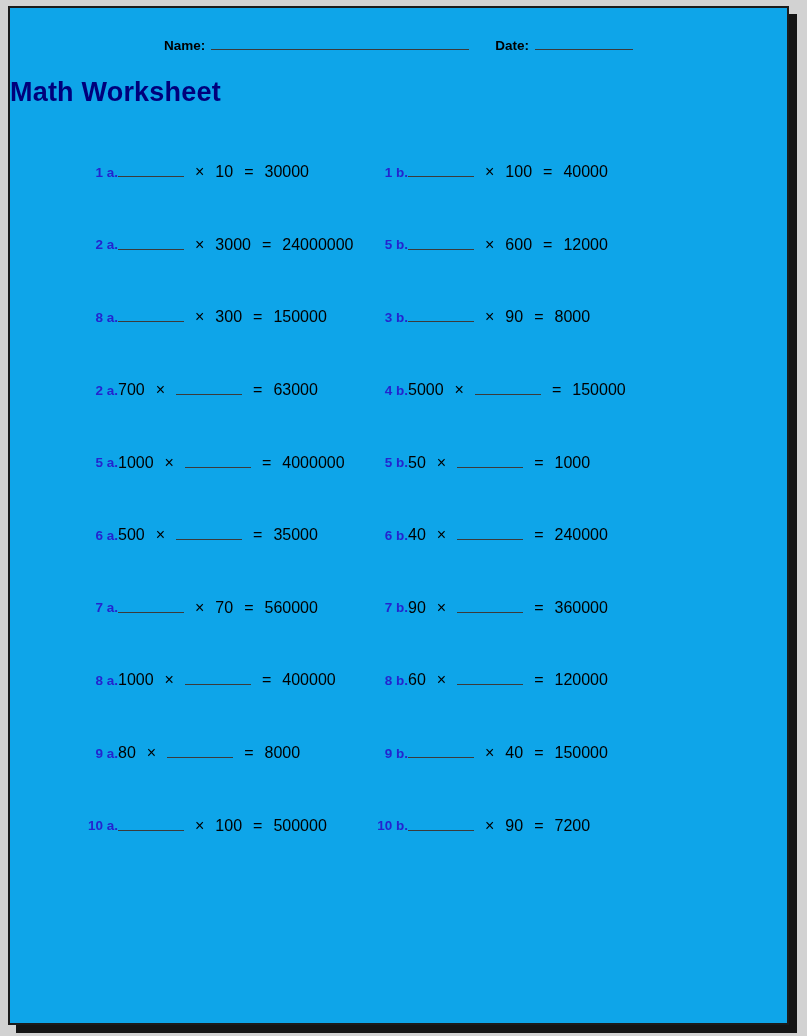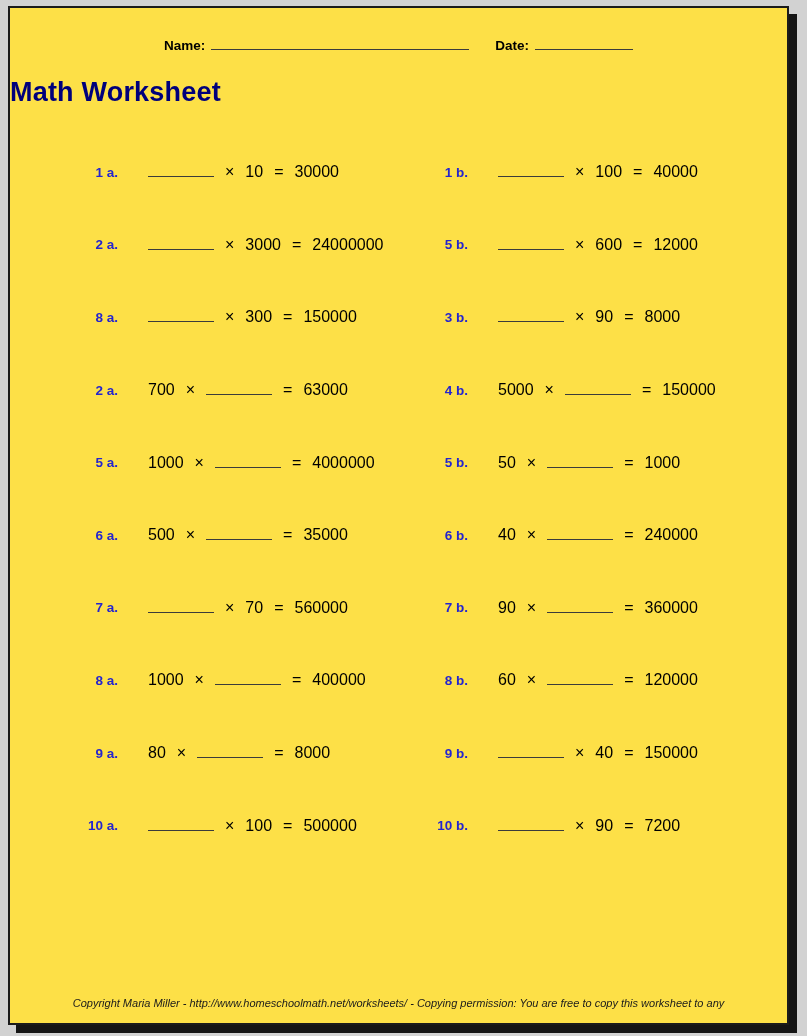--- a/index.html
+++ b/index.html
@@ -10,21 +10,21 @@
     background: #d2d2d2;
     overflow: hidden;
     font-family: "Liberation Sans", sans-serif;
   }
   .page {
     position: absolute;
     left: 8px;
     top: 6px;
     width: 777px;
     height: 1015px;
-    background: #fde047;
+    background: #0ea5e9;
     border: 2px solid #1b1b1b;
     box-shadow: 8px 8px 0 #141414;
   }
   
   .head-row {
     margin-top: 28px;
     display: flex;
     justify-content: center;
     align-items: baseline;
     font-size: 13.5px;
@@ -47,21 +47,20 @@
     font-size: 27px;
     font-weight: bold;
     color: #00007b;
     letter-spacing: 0.2px;
   }
   
   .problems {
     margin-top: 28px;
     display: grid;
     grid-template-columns: 42px 248px 42px 1fr;
-    column-gap: 30px;
     grid-auto-rows: 72.6px;
     align-items: center;
     padding: 0 10px 0 66px;
   }
   .plabel {
     font-size: 13.5px;
     font-weight: bold;
     color: #2424cf;
     text-align: right;
     white-space: nowrap;
@@ -265,16 +264,15 @@
       <span class="pbody">
         <span class="blank"></span>
         <span class="tok">×</span>
         <span class="tok">90</span>
         <span class="tok">=</span>
         <span class="tok">7200</span>
       </span>
     </div>
 
   <div class="footer">
-    <div>Copyright Maria Miller - http://www.homeschoolmath.net/worksheets/ - Copying permission: You are free to copy this worksheet to any</div>
   </div>
 
 </div>
 
 </body></html>

